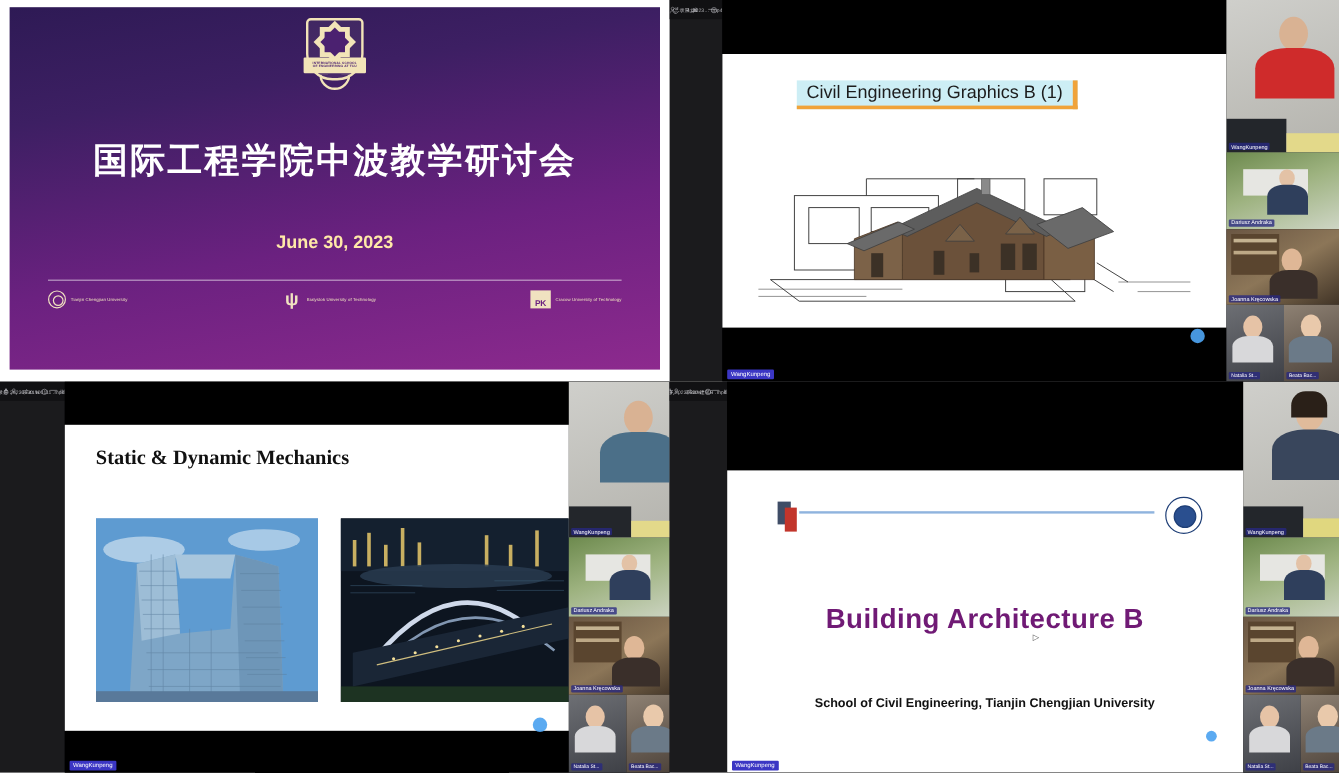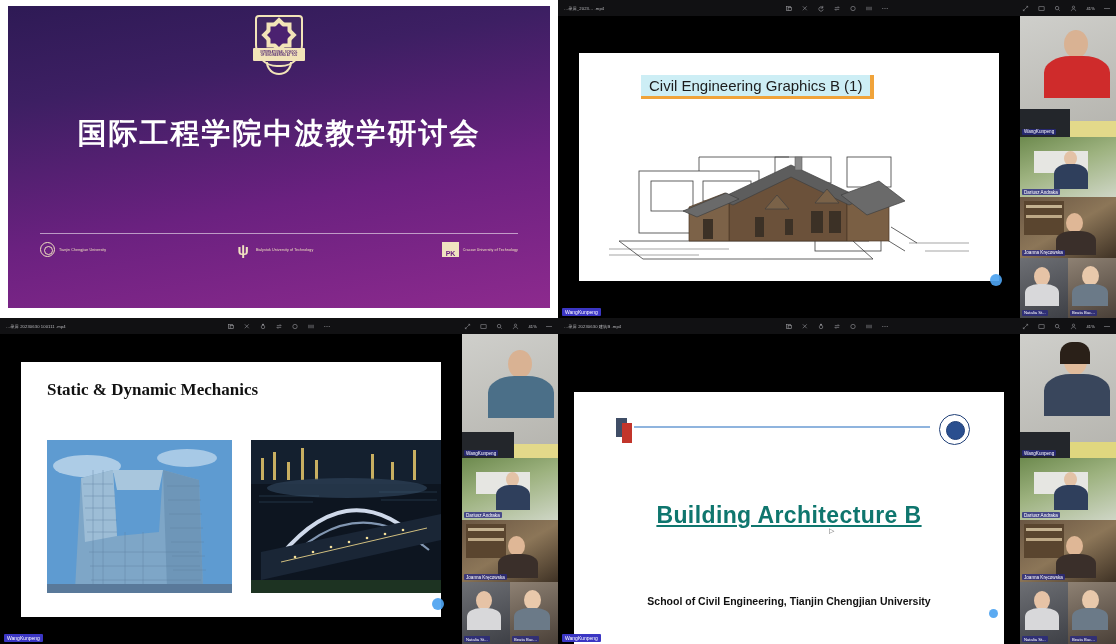--- a/index.html
+++ b/index.html
@@ -56,21 +56,21 @@
   .mark-tcu:after { content:""; position:absolute; left:3px; top:3px;
      width:7px; height:7px; border-radius:50%; border:1px solid #f0e2c0; }
   .mark-pb { width:17px; height:15px; color:#f0e2c0; font-size:15px;
      font-weight:bold; line-height:15px; text-align:center; }
   .mark-pk { width:17px; height:15px; background:#f0e2c0; color:#6b2180;
      font-size:7px; font-weight:bold; display:flex; align-items:flex-end;
      justify-content:center; letter-spacing:-.3px; }
 
   
   .player { position:relative; background:#1b1b1d; overflow:hidden;
-     display:flex; flex-direction:column; }
+     display:flex; flex-direction:row;justify-content:center; }
   .pbar { height:16px; background:#111113; display:flex; align-items:center;
      flex:0 0 16px; position:relative; }
   .pbar .fname { color:#b9b9bd; font-size:4.2px; padding-left:6px;
      white-space:nowrap; overflow:hidden; letter-spacing:.1px; }
   .pbar .mid { position:absolute; left:50%; transform:translateX(-50%);
      display:flex; gap:9px; align-items:center; }
   .pbar .right { position:absolute; right:6px; display:flex; gap:9px;
      align-items:center; }
   .ic { width:7px; height:7px; opacity:.72; display:block; }
   .ic svg { width:7px; height:7px; display:block; }
@@ -139,24 +139,24 @@
   .bab-sq1 { position:absolute; left:42px; top:26px; width:11px; height:19px;
      background:#3f4d66; }
   .bab-sq2 { position:absolute; left:48px; top:31px; width:10px; height:20px;
      background:#c2352b; }
   .bab-seal { position:absolute; right:34px; top:22px; width:31px; height:31px;
      border-radius:50%; border:1.5px solid #1f3f77; background:#fff; }
   .bab-seal:after { content:""; position:absolute; left:6px; top:6px;
      width:17px; height:17px; border-radius:50%; border:1px solid #1f3f77;
      background:#2a4f8f; }
   .bab h1 { position:absolute; left:0; right:0; top:110px; text-align:center;
-     font-size:23px; font-weight:bold; color:#0f766e; letter-spacing:.4px;text-decoration:underline; }
+     font-size:23px; font-weight:bold; color:#701a75; letter-spacing:.4px; }
   .bab .t1 { position:absolute; left:0; right:0; top:173px; text-align:center;
      font-size:10.5px; font-weight:bold; color:#111; }
-  .bab .t2 { position:absolute; left:0; right:0; top:203px; text-align:center;
+  .bab .t2 { position:absolute; left:0; right:0; top:188px; text-align:center;
      font-size:10.5px; font-weight:bold; color:#111; }
   .bab-arrow { position:absolute; left:255px; top:135px; width:6px; height:8px;
      color:#555; font-size:7px; }
 </style>
 </head>
 <body>
 
 <div class="grid">
 
   <div class="panel-title">
@@ -171,20 +171,21 @@
             <div class="crest-star-in2"></div>
         </div>
         <div class="crest-band">
           <span>INTERNATIONAL SCHOOL</span>
           <span>OF ENGINEERING AT TCU</span>
         </div>
         <div class="crest-tail"></div>
       </div>
 
       <h1>国际工程学院中波教学研讨会</h1>
+      <div class="date">June 30, 2023</div>
       <div class="rule"></div>
 
       <div class="logos">
         <div class="logo">
           <div class="mark-tcu"></div>
           <div class="logo-txt">Tianjin Chengjian University</div>
         </div>
         <div class="logo">
           <div class="mark-pb">ψ</div>
           <div class="logo-txt">Bialystok University of Technology</div>

